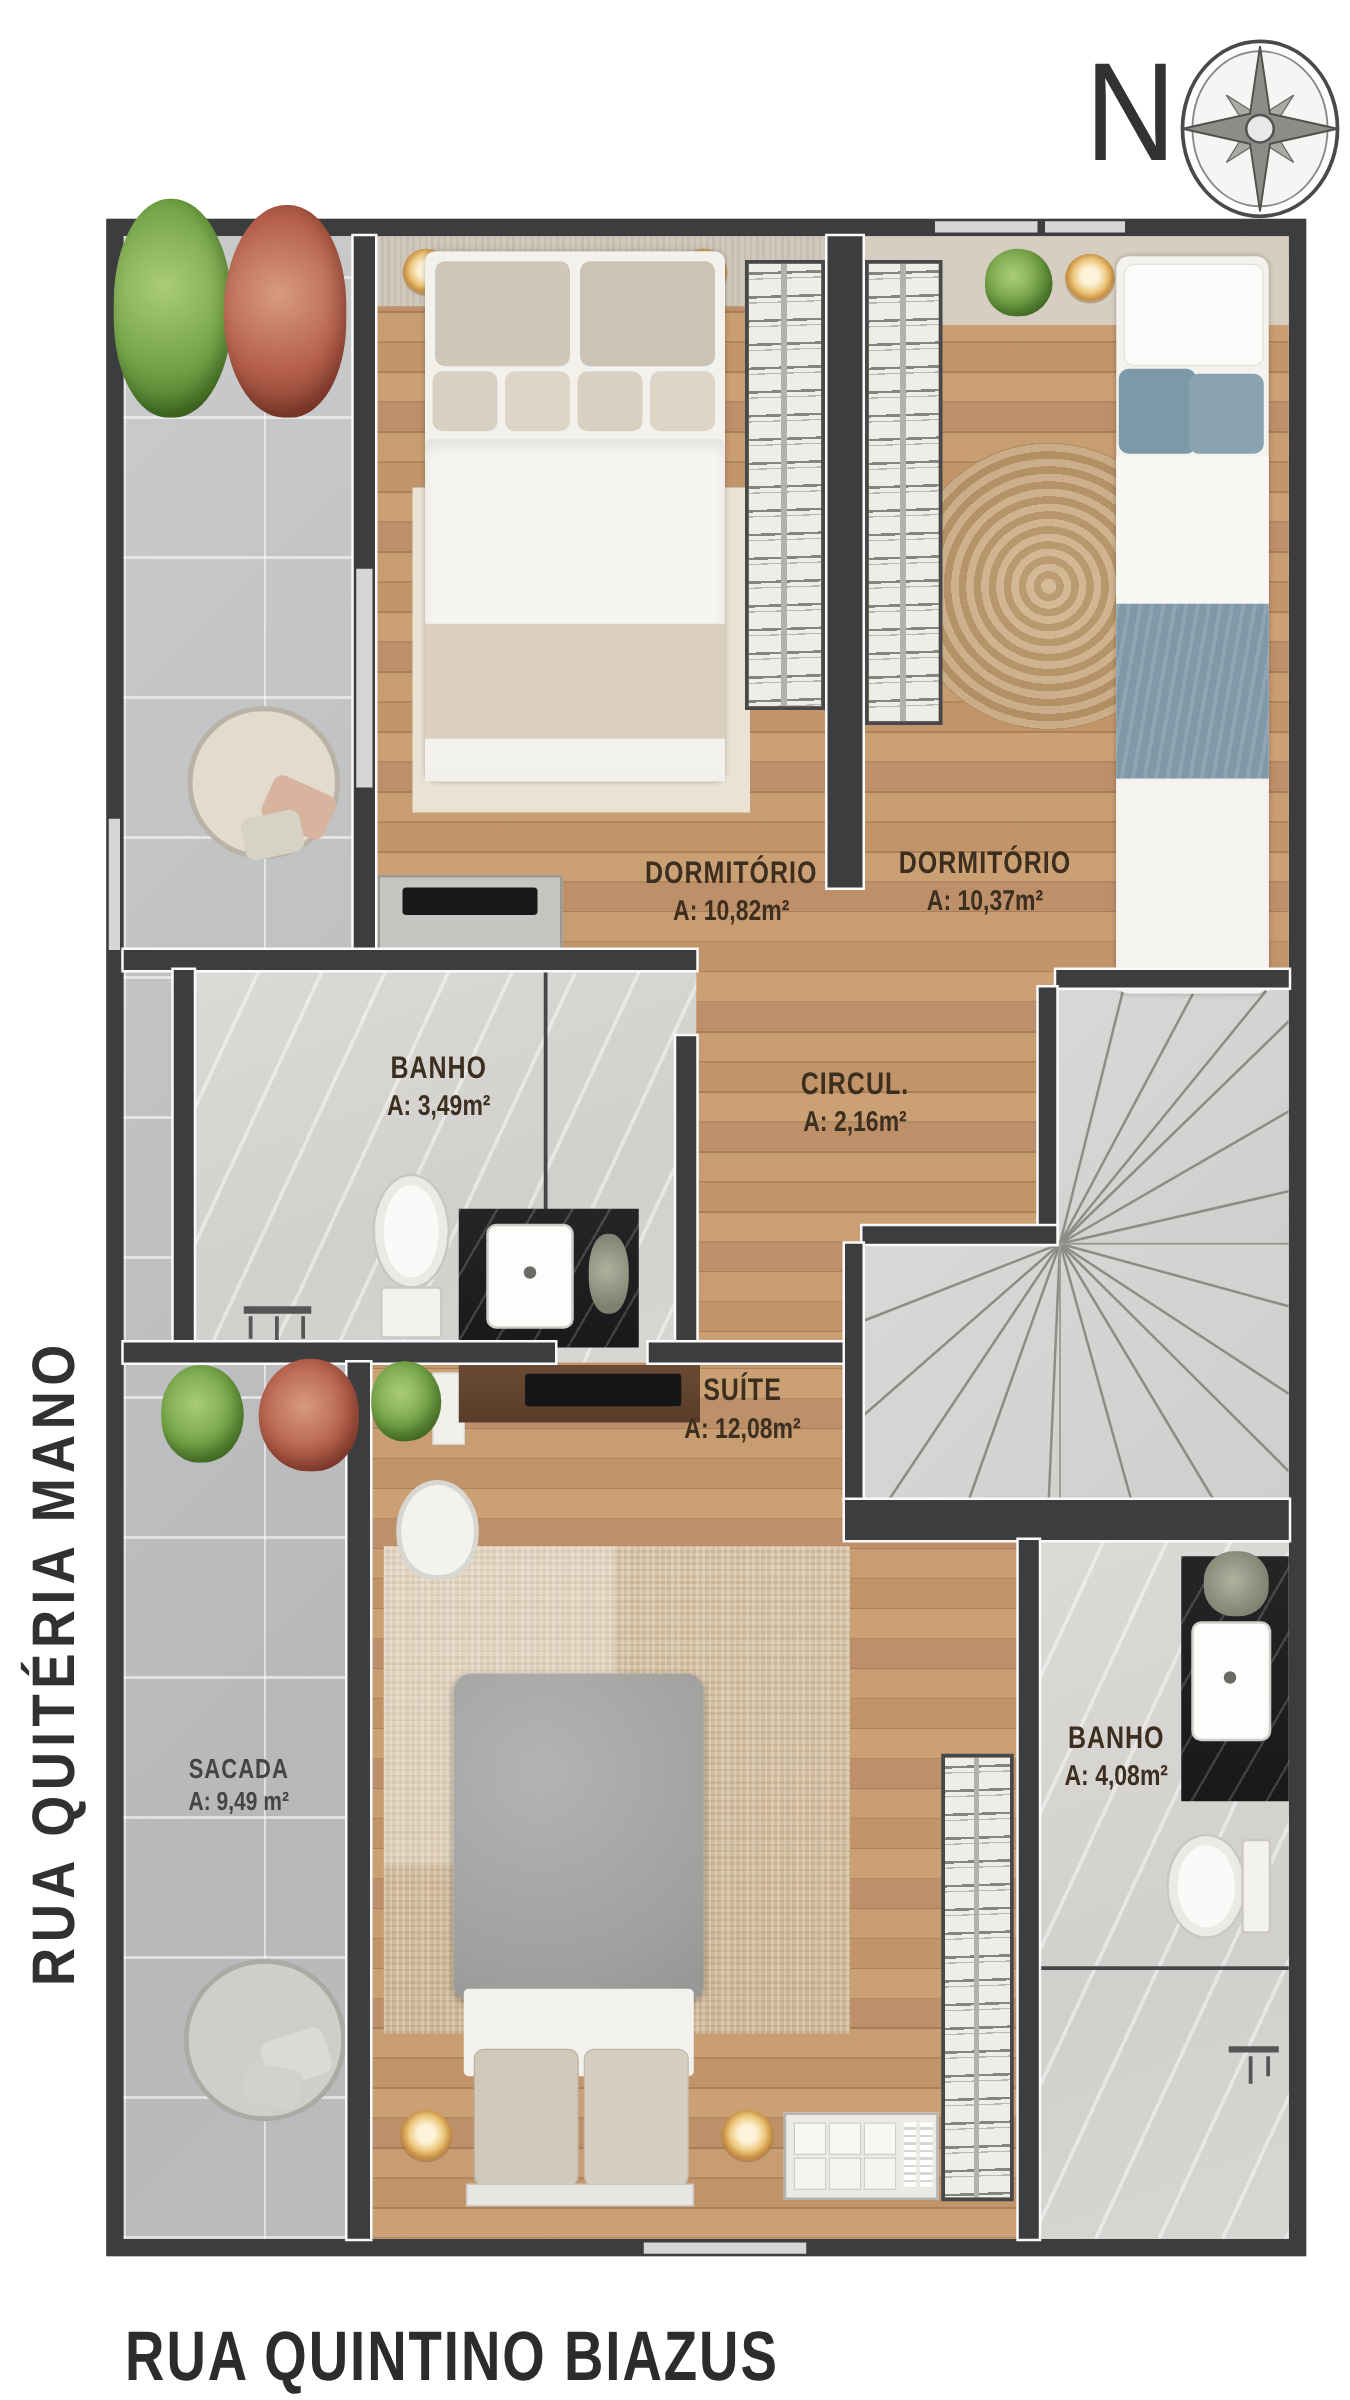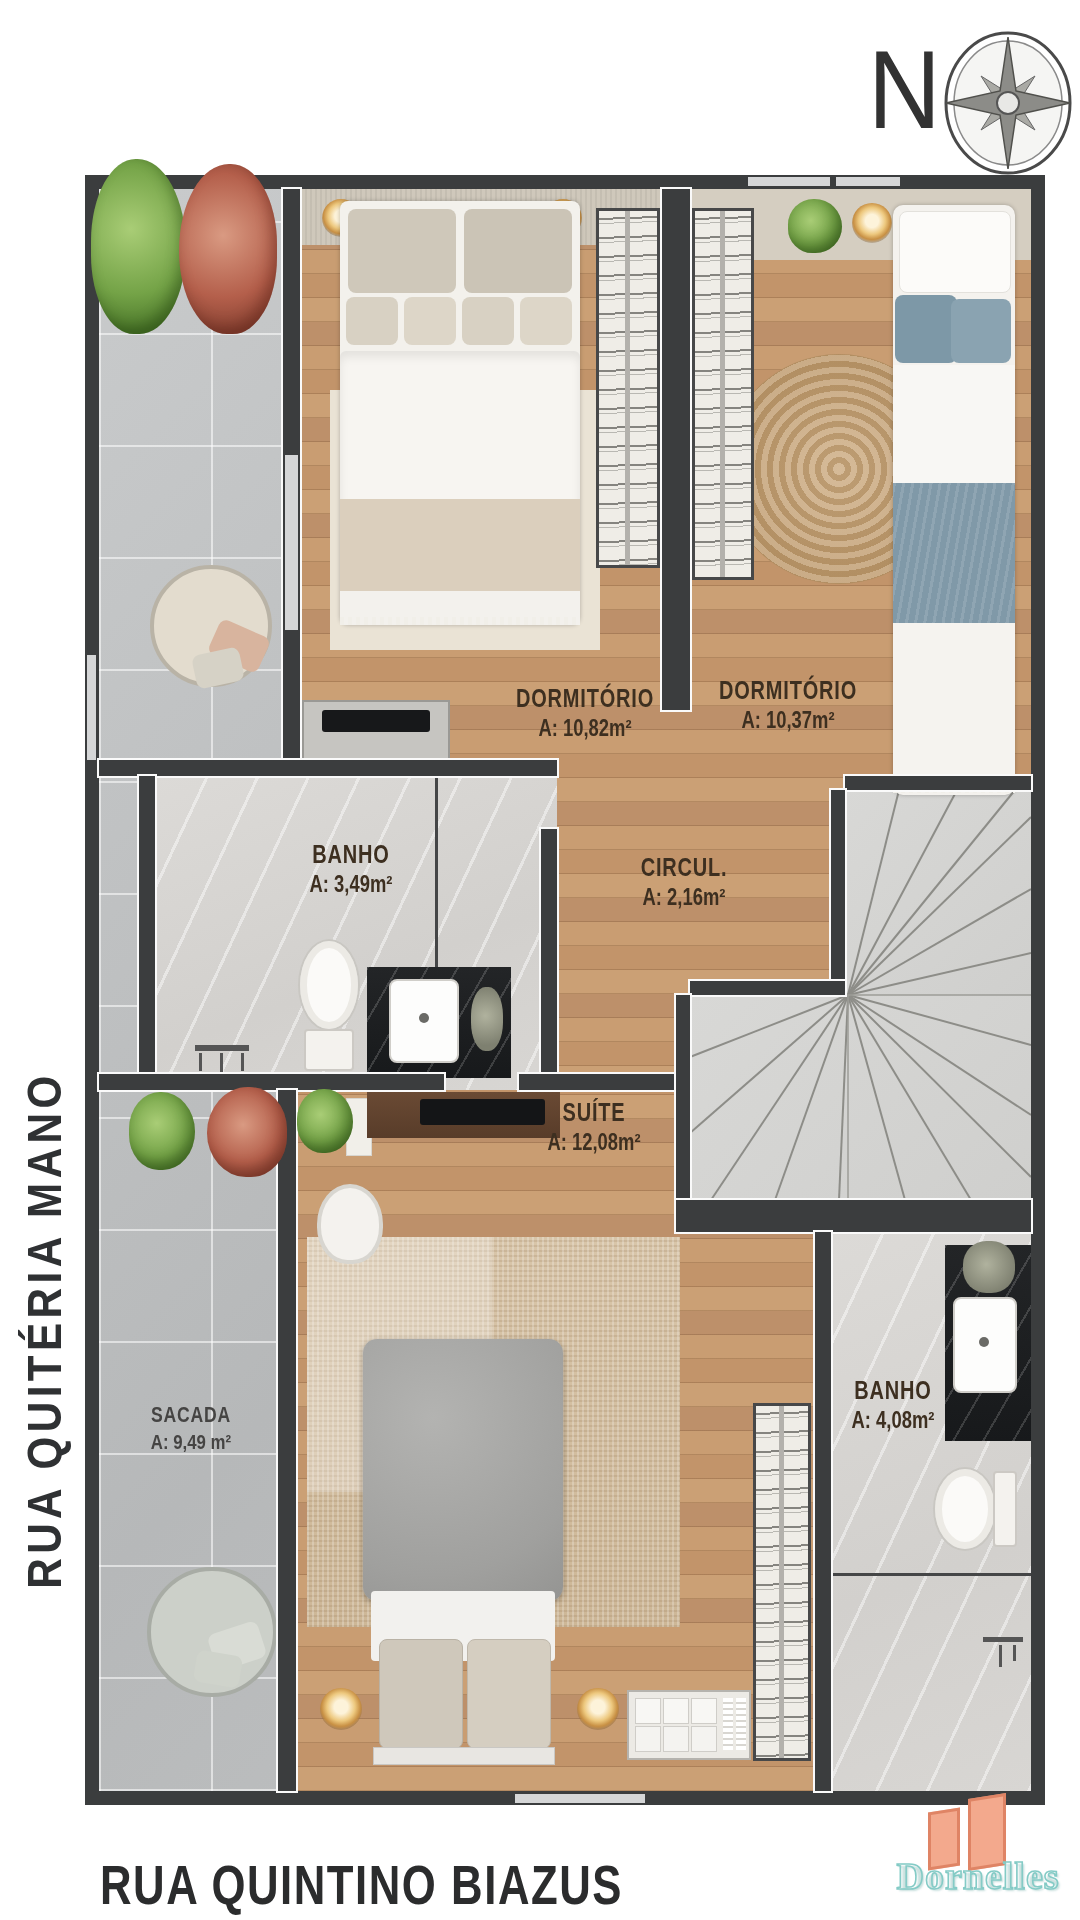--- a/index.html
+++ b/index.html
@@ -294,19 +294,14 @@
       <div class="rl-name">BANHO</div>
       <div class="rl-area">A: 4,08m²</div>
     </div>
     <div class="room-label gray" style="left:2px;top:1212px;width:180px">
       <div class="rl-name" style="font-size:22px">SACADA</div>
       <div class="rl-area" style="font-size:21px">A: 9,49 m²</div>
     </div>
 
   </div>
 
-  <div class="logo">
-    <div class="logo-b1"></div>
-    <div class="logo-b2"></div>
-    <div class="logo-text">Dornelles</div>
-  </div>
 
 </div>
 
 </body></html>

